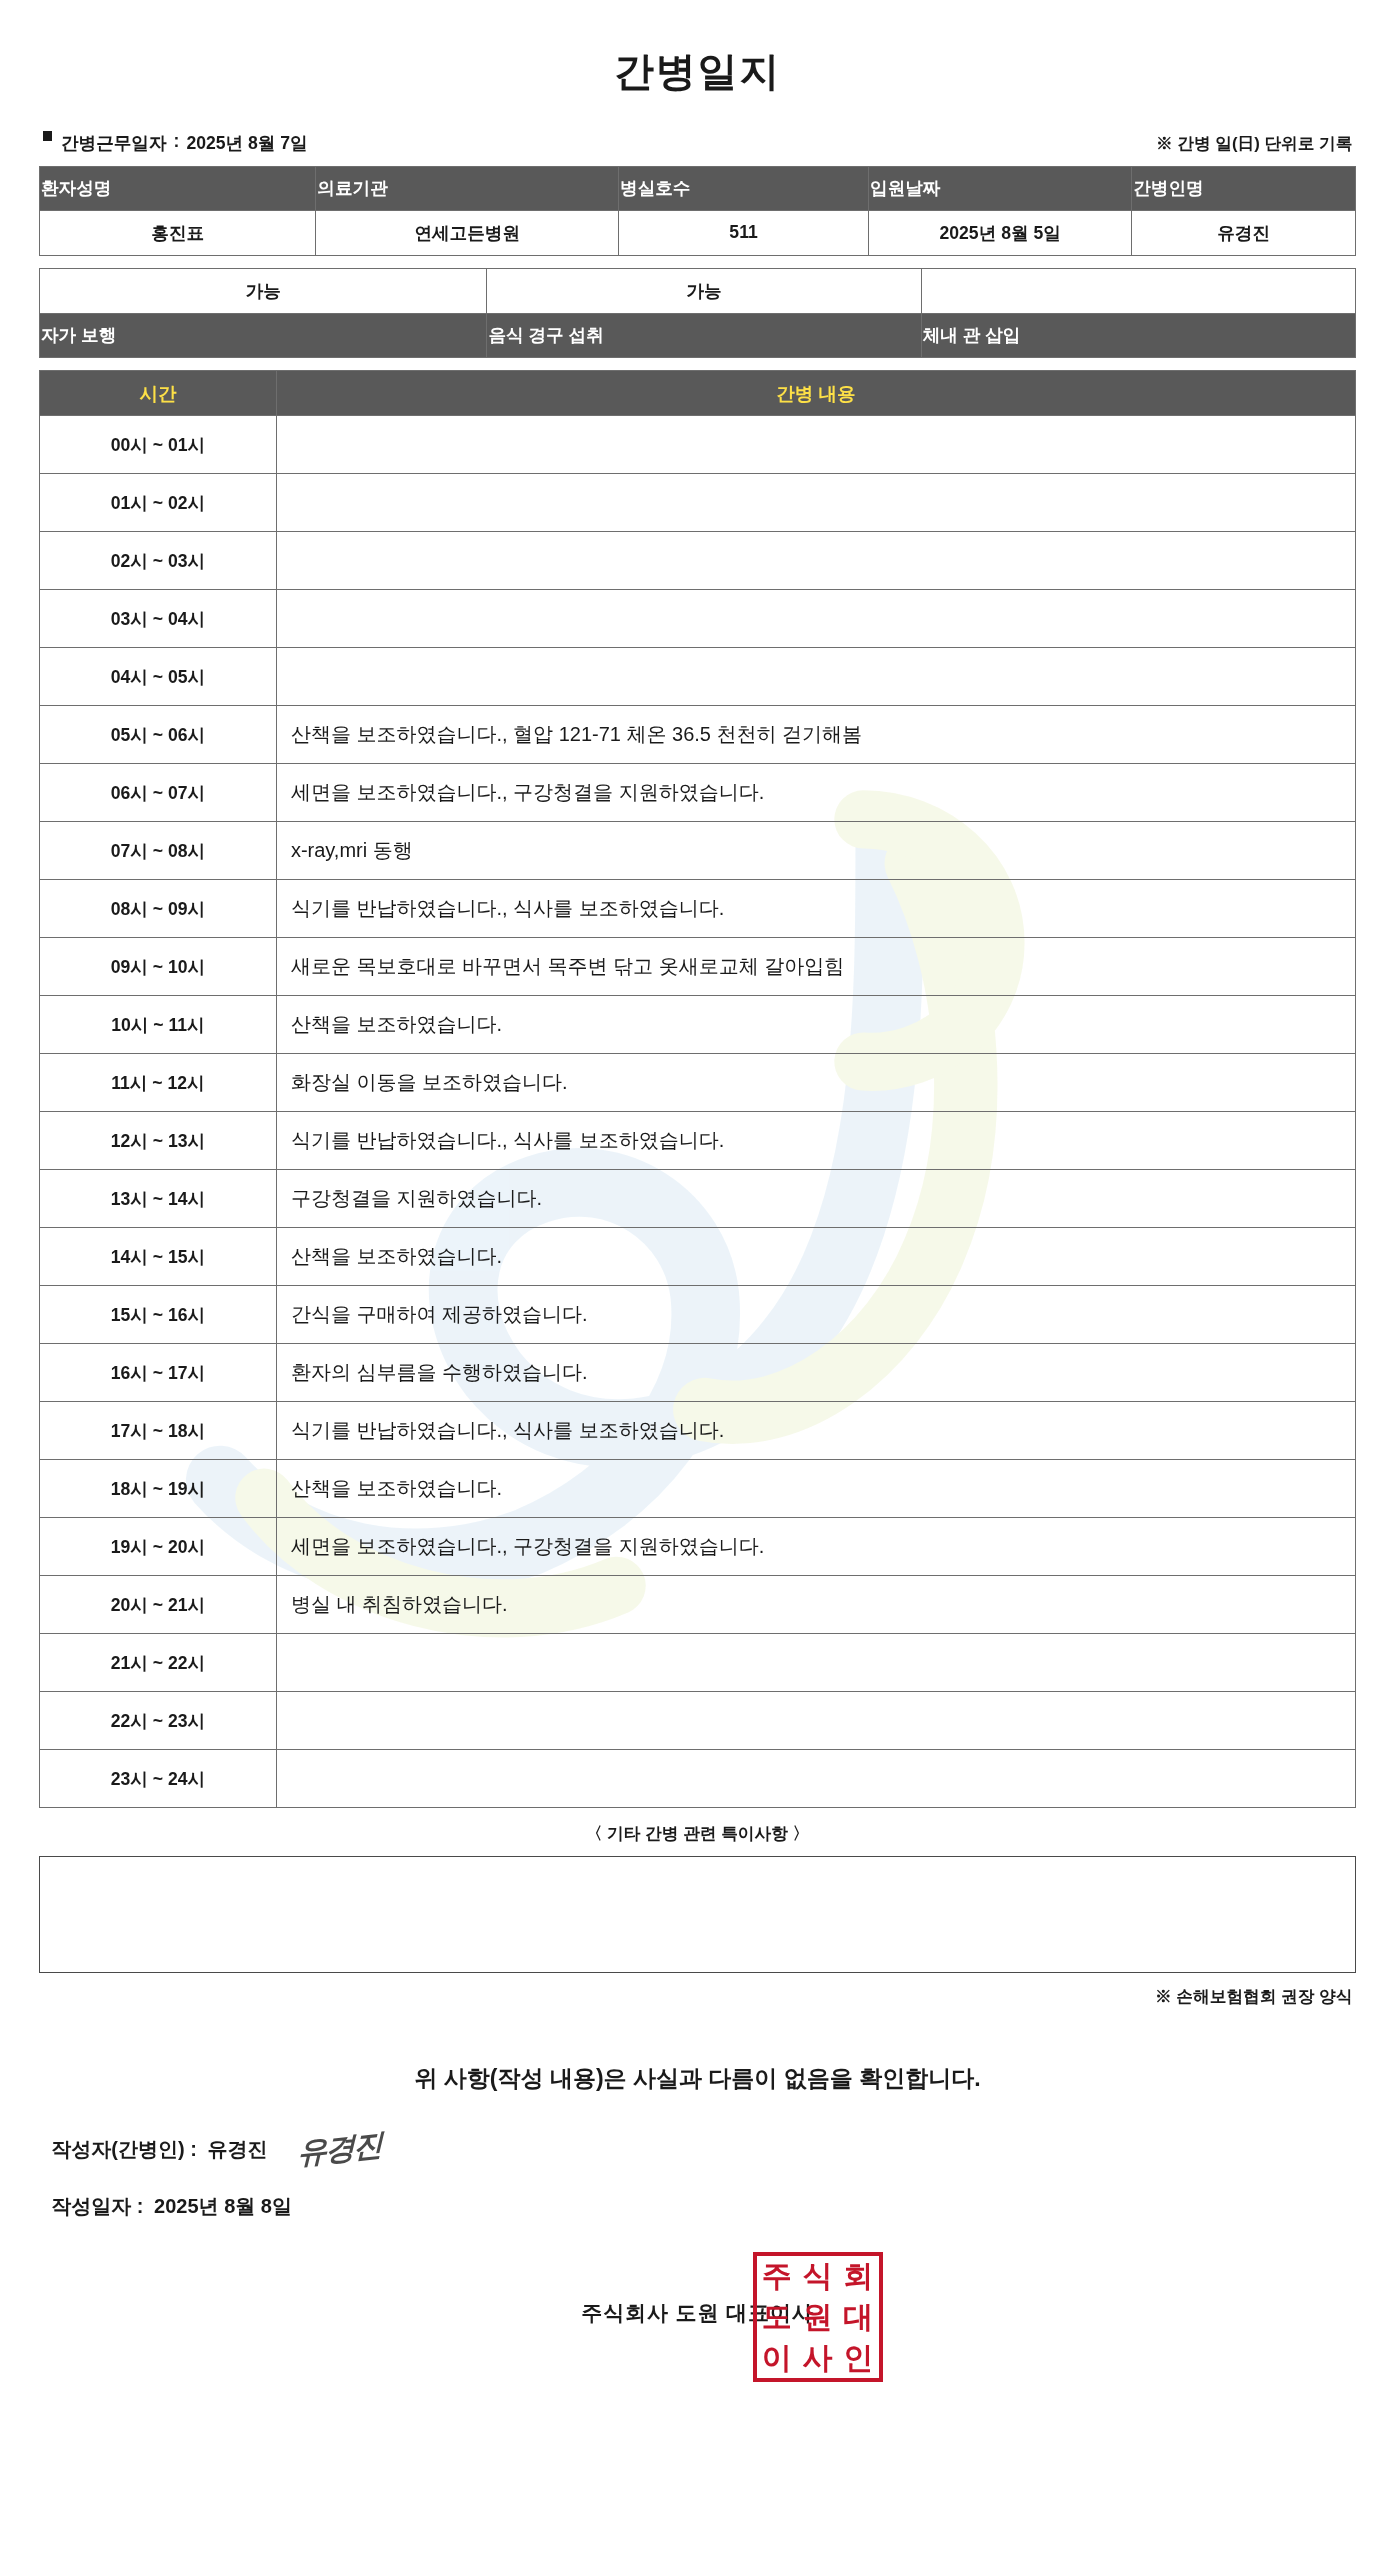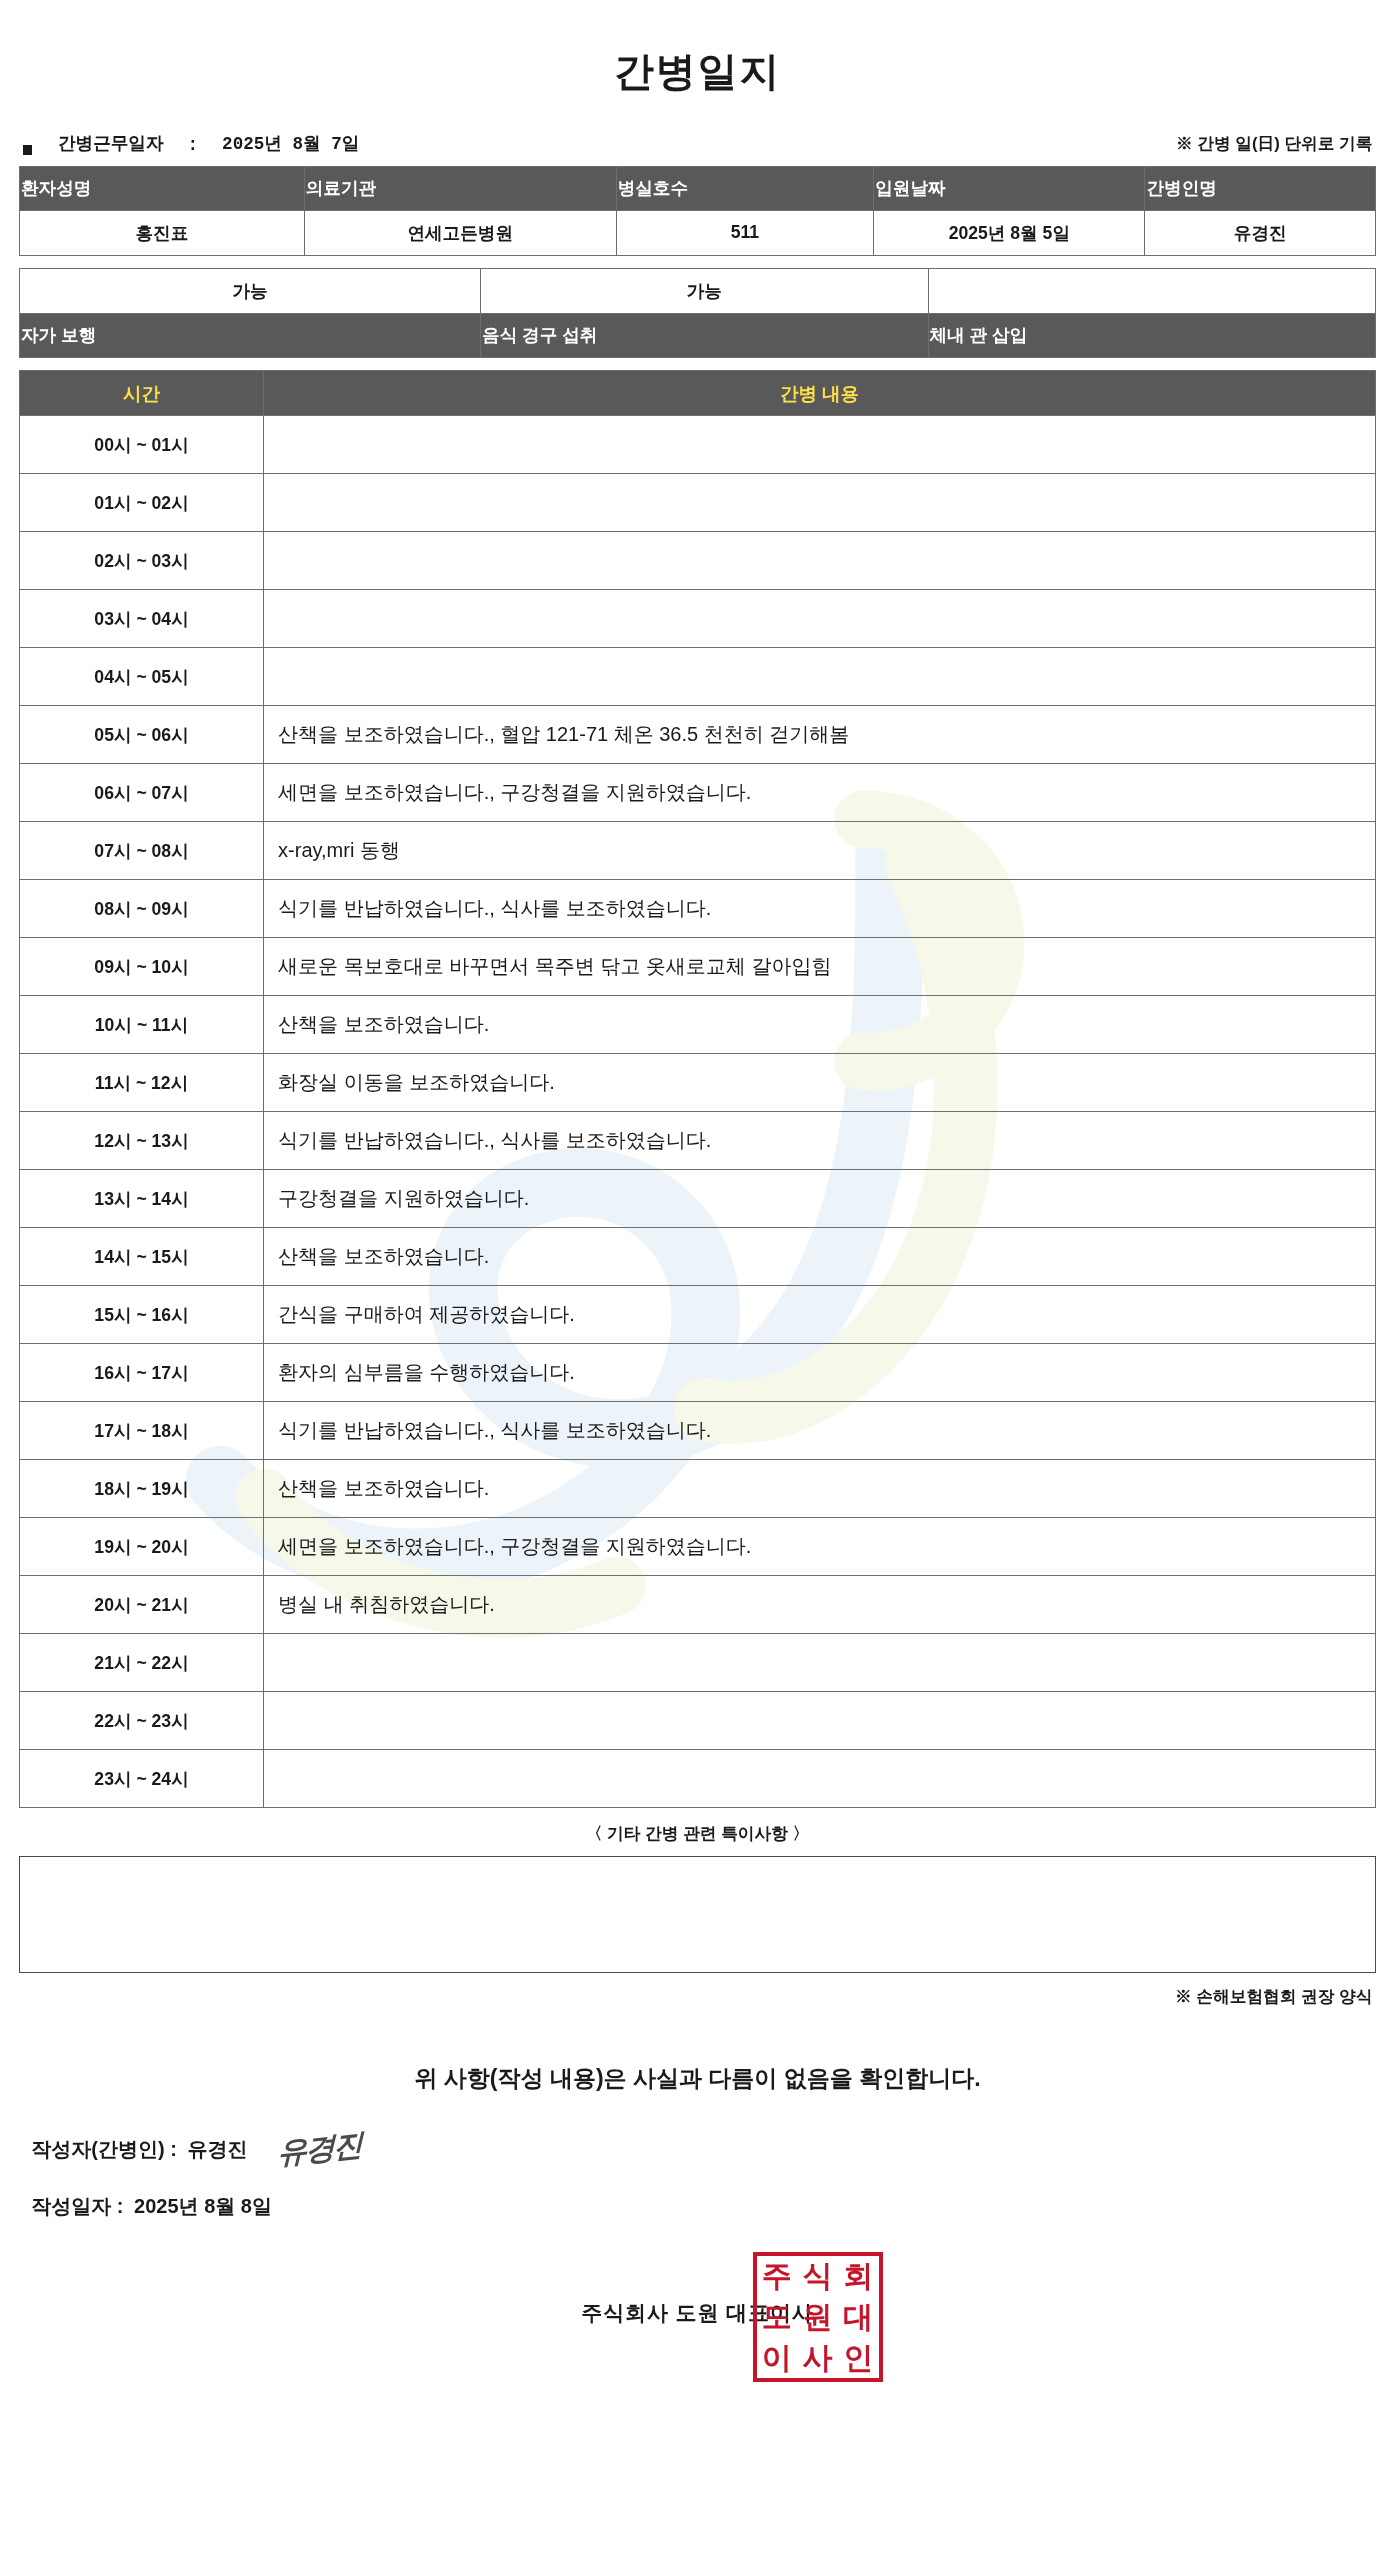--- a/index.html
+++ b/index.html
@@ -13,21 +13,21 @@
     font-family: "Liberation Sans", sans-serif;
     color: #1a1a1a;
     position: relative;
     overflow: hidden;
   }
   .page {
     position: relative;
     width: 1395px;
     min-height: 2576px;
     box-sizing: border-box;
-    padding: 0 19px;
+    padding: 0 39px;
   }
 
   
   .watermark {
     position: absolute;
     left: 0; top: 0;
     width: 1399px;
     height: 2576px;
     pointer-events: none;
     z-index: 0;
@@ -44,21 +44,21 @@
     padding-bottom: 32px;
   }
 
   .meta-row {
     display: flex;
     align-items: flex-end;
     justify-content: space-between;
     padding: 0 3.5px 10.6px 3.5px;
     font-size: 17.6px;
   }
-  .meta-left { display: flex; align-items: flex-end; gap: 24px; font-weight: bold; font-family: Liberation Mono, monospace; }
+  .meta-left { display: flex; align-items: flex-start; gap: 7px; font-weight: bold; }
   .meta-bullet {
     display: inline-block;
     width: 9.7px; height: 9.7px;
     background: #1a1a1a;
     margin-right: 1.8px;
   }
   .meta-left .dash { font-weight: bold; }
   .meta-left .value { font-weight: bold; }
   .meta-right { font-size: 16.7px; font-weight: bold; }
 

